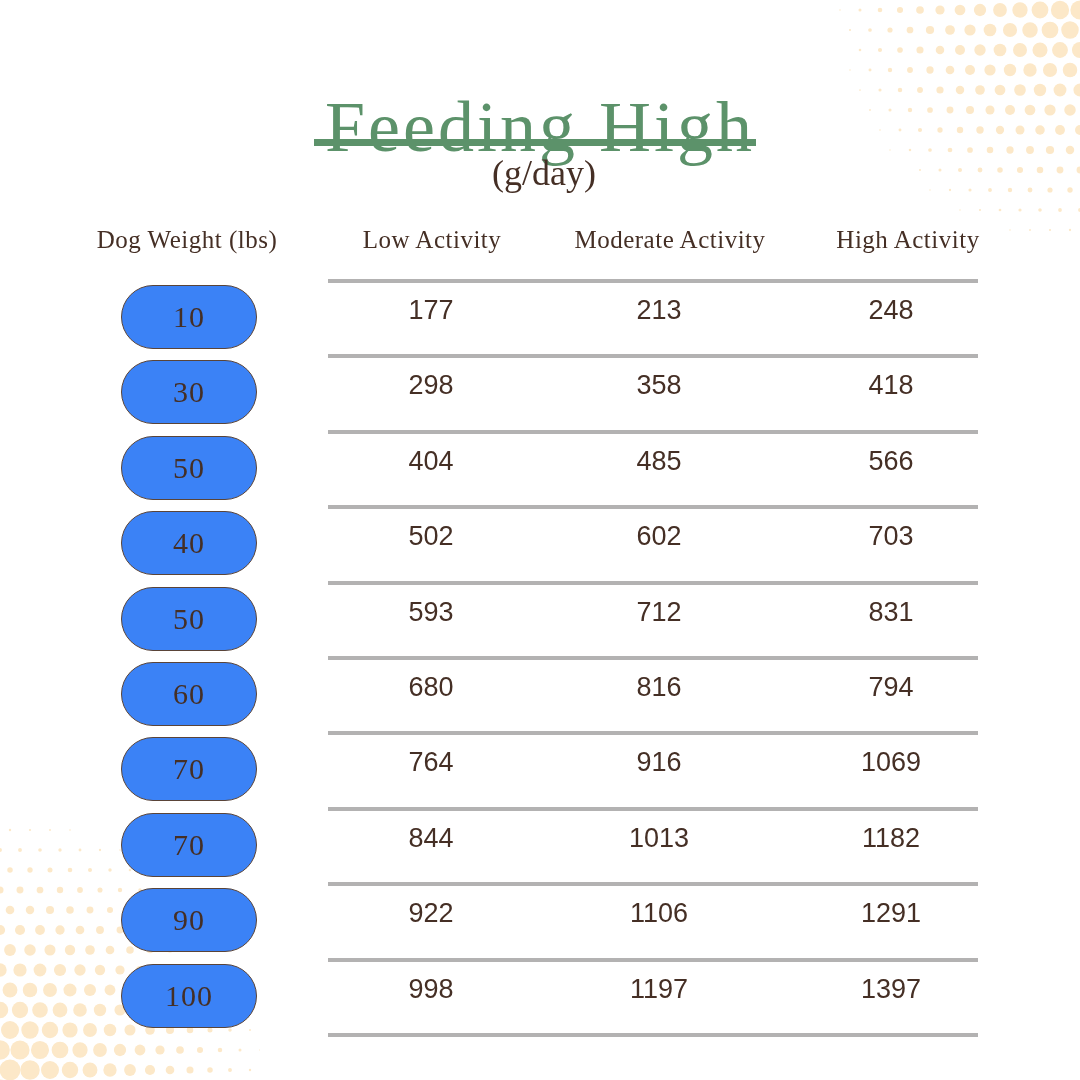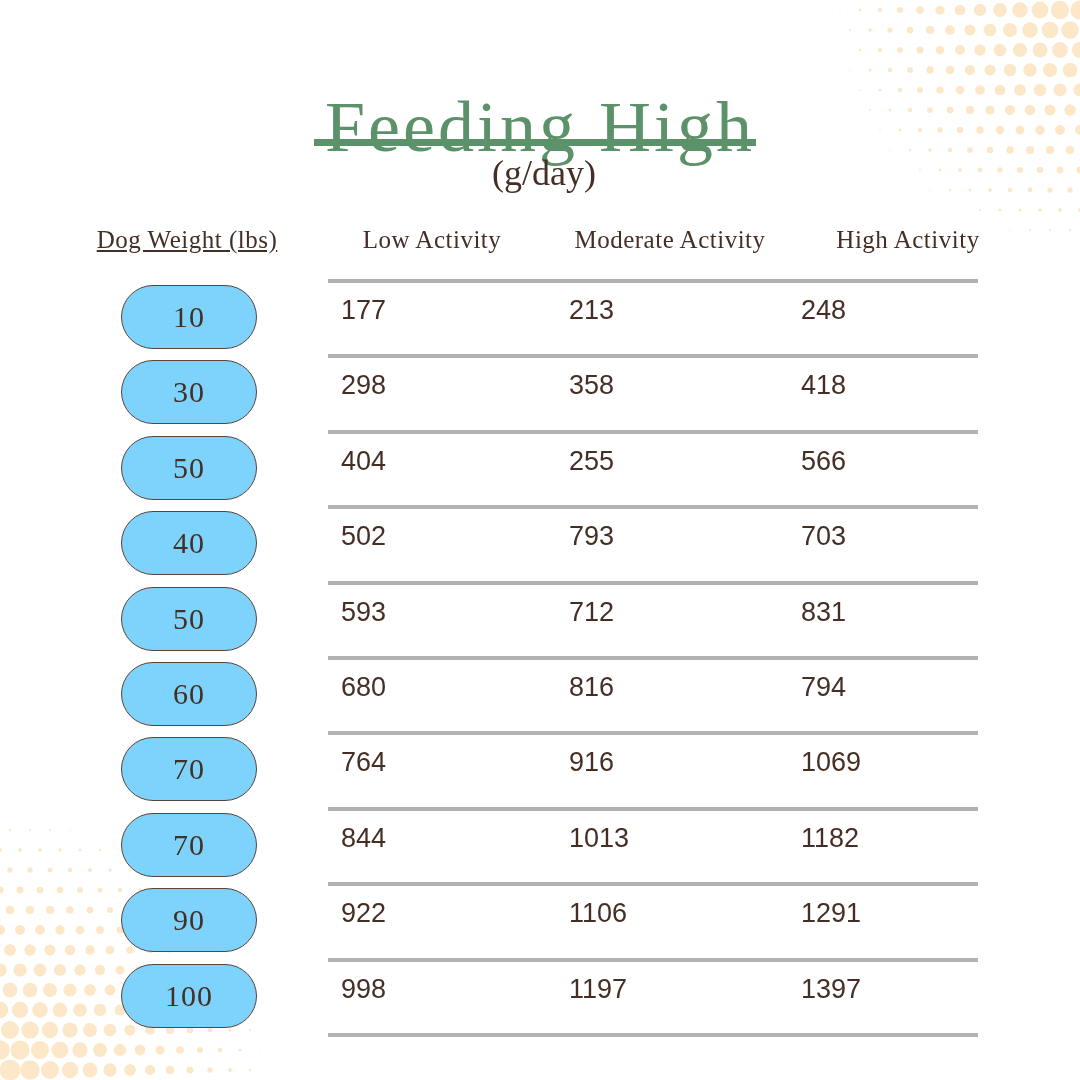--- a/index.html
+++ b/index.html
@@ -23,37 +23,37 @@
       background: #5c926a;
     }
     .subtitle {
       position: absolute; left: 8px; right: 0; top: 152px;
       text-align: center; font-size: 36px; color: #452f25;
     }
     .col-head {
       position: absolute; top: 226px; font-size: 25px; letter-spacing: 0.5px;
       white-space: nowrap; text-align: center;
     }
-    .h-weight { left: 70px; width: 234px; text-decoration: underline; }
+    .h-weight { left: 70px; width: 234px; }
     .h-low { left: 340px; width: 184px; }
     .h-mod { left: 546px; width: 248px; }
     .h-high { left: 814px; width: 188px; }
 
     .rule {
       position: absolute; left: 328px; width: 650px; height: 4px; background: #b3b2b2;
     }
     .pill {
       position: absolute; left: 121px; width: 134px; height: 62px;
-      border: 1.3px solid #5a4438; border-radius: 32px; background: #7dd3fc;
+      border: 1.3px solid #5a4438; border-radius: 32px; background: #3b82f6;
       display: flex; align-items: center; justify-content: center;
       font-size: 30px; color: #452f25; letter-spacing: 1px;
       font-variant-numeric: oldstyle-nums;
     }
     .cell {
-      position: absolute; width: 180px; text-align: left;
+      position: absolute; width: 180px; text-align: center;
       font-family: "Liberation Sans", "DejaVu Sans", sans-serif;
       font-size: 27px; color: #452f25;
     }
     .c-low { left: 341px; }
     .c-mod { left: 569px; }
     .c-high { left: 801px; }
   </style>
 </head>
 <body>
 
@@ -391,28 +391,28 @@
       <span>30</span>
     </div>
     <div class="cell c-low" style="top:370.4px">298</div>
     <div class="cell c-mod" style="top:370.4px">358</div>
     <div class="cell c-high" style="top:370.4px">418</div>
     <div class="rule" style="top:429.8px"></div>
     <div class="pill" style="top:435.8px">
       <span>50</span>
     </div>
     <div class="cell c-low" style="top:445.8px">404</div>
-    <div class="cell c-mod" style="top:445.8px">255</div>
+    <div class="cell c-mod" style="top:445.8px">485</div>
     <div class="cell c-high" style="top:445.8px">566</div>
     <div class="rule" style="top:505.20000000000005px"></div>
     <div class="pill" style="top:511.20000000000005px">
       <span>40</span>
     </div>
     <div class="cell c-low" style="top:521.2px">502</div>
-    <div class="cell c-mod" style="top:521.2px">793</div>
+    <div class="cell c-mod" style="top:521.2px">602</div>
     <div class="cell c-high" style="top:521.2px">703</div>
     <div class="rule" style="top:580.6px"></div>
     <div class="pill" style="top:586.6px">
       <span>50</span>
     </div>
     <div class="cell c-low" style="top:596.6px">593</div>
     <div class="cell c-mod" style="top:596.6px">712</div>
     <div class="cell c-high" style="top:596.6px">831</div>
     <div class="rule" style="top:656px"></div>
     <div class="pill" style="top:662px">

